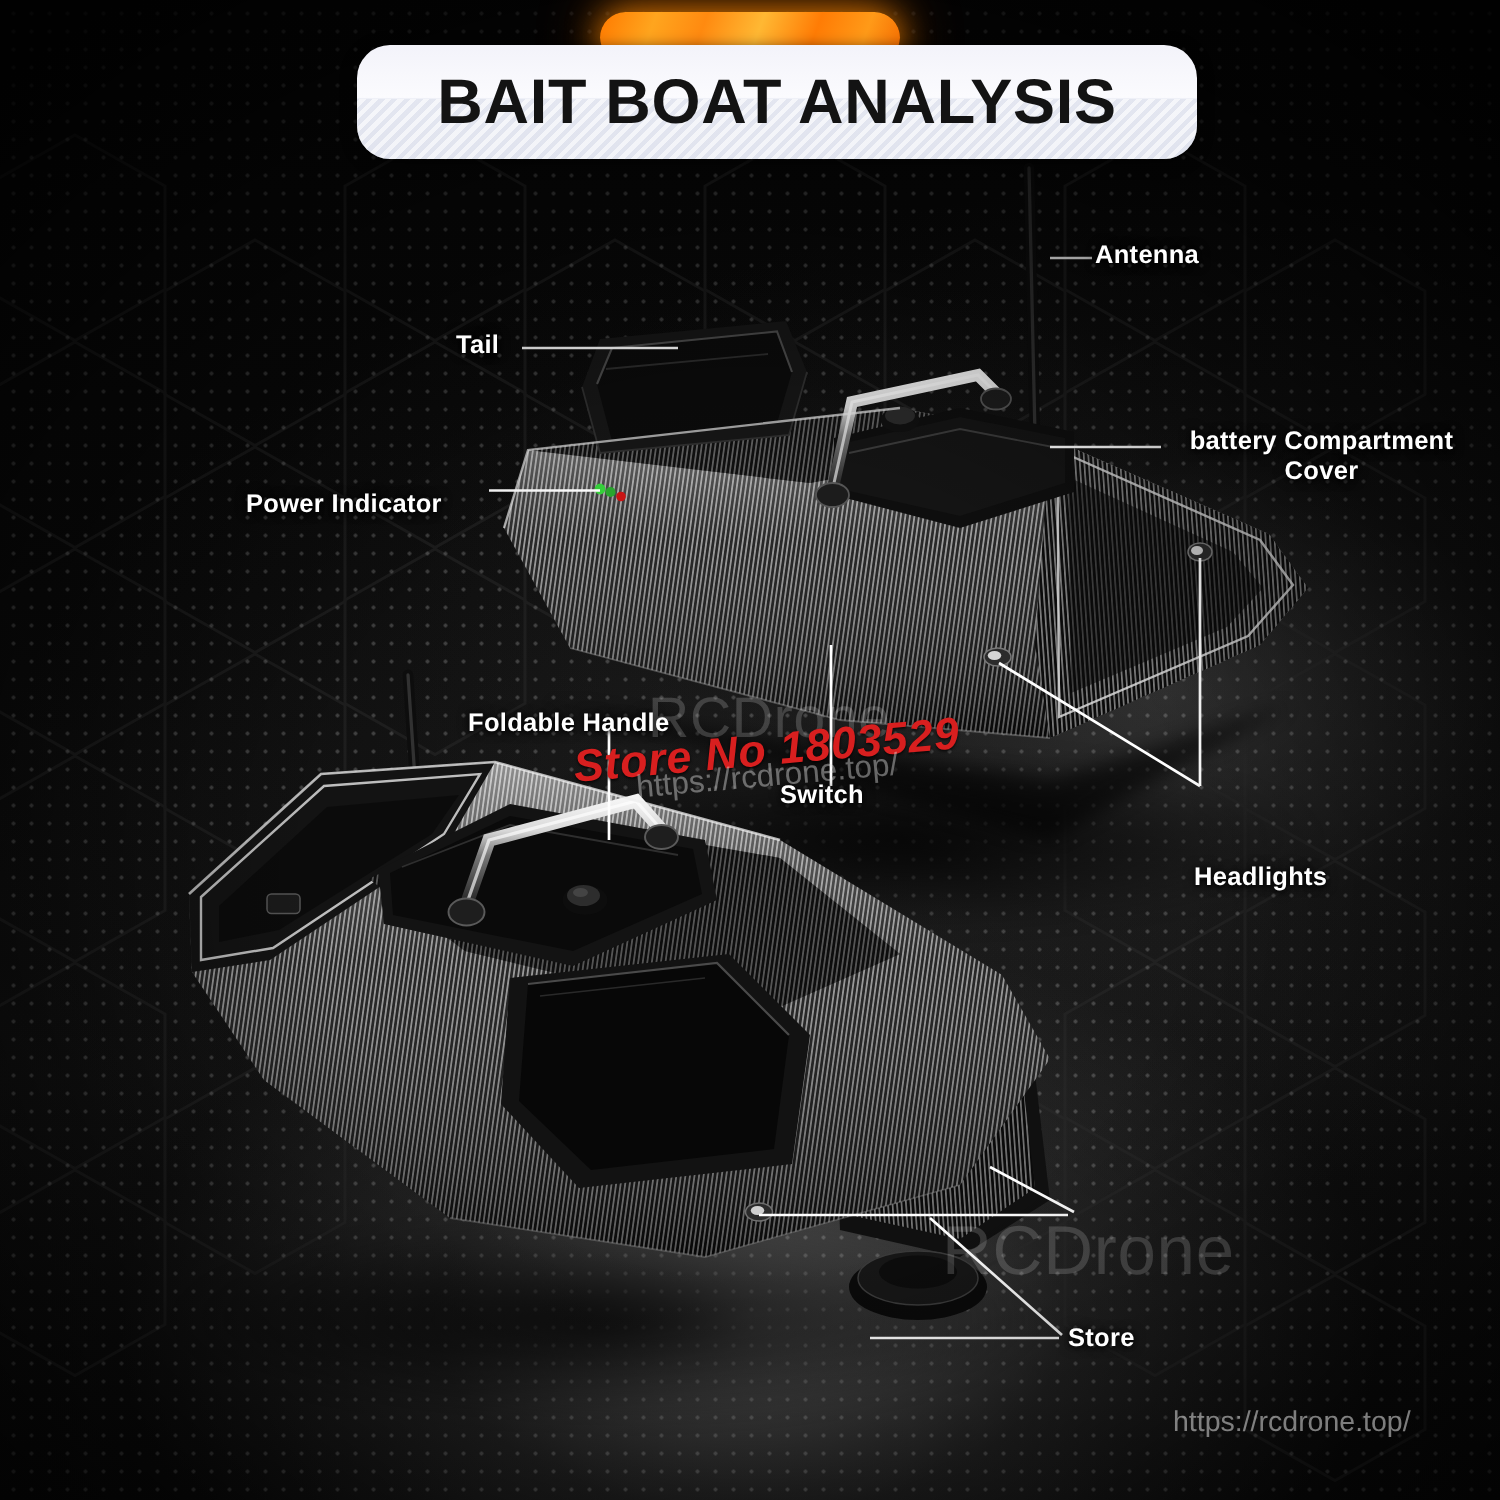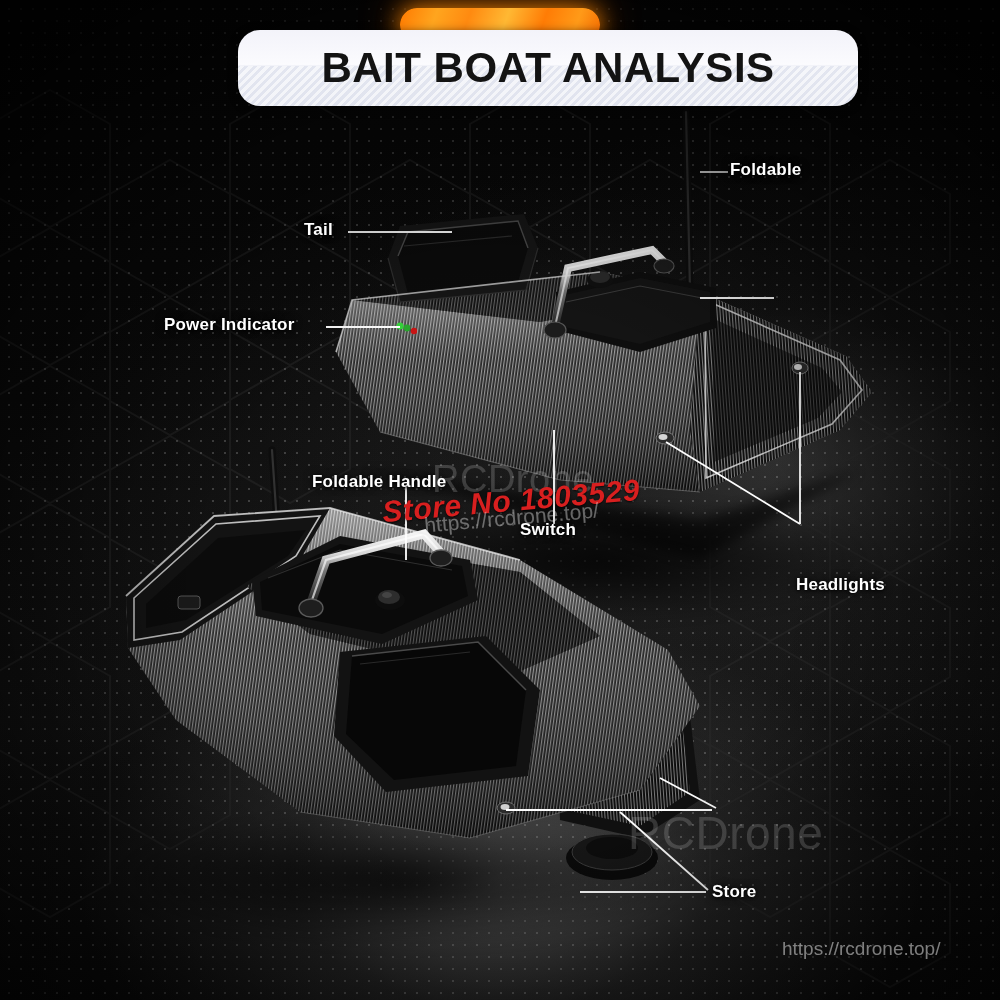--- a/index.html
+++ b/index.html
@@ -33,21 +33,21 @@
     background:radial-gradient(ellipse 760px 700px at 50% 58%, rgba(0,0,0,0) 38%, rgba(0,0,0,.55) 78%, rgba(0,0,0,.88) 100%);
   }
 
   
   .title-tab{
     position:absolute;left:400px;top:8px;width:200px;height:34px;border-radius:17px;
     background:linear-gradient(110deg,#ff7a00 0%,#ffa51e 18%,#ff8a10 34%,#ffb833 52%,#ff7c05 70%,#ff9a18 86%,#f56a00 100%);
     box-shadow:0 0 22px rgba(255,140,0,.85),0 0 44px rgba(255,110,0,.45);
   }
   .title-banner{
-    position:absolute;left:238px;top:30px;width:620px;height:76px;border-radius:22px;
+    position:absolute;left:238px;top:30px;width:560px;height:76px;border-radius:22px;
     background:linear-gradient(180deg,#f3f3fa 0%,#fbfbfe 46%,#eef0f7 47%,#e9ebf3 100%);
     box-shadow:0 2px 10px rgba(0,0,0,.6);
     overflow:hidden;
   }
   .title-banner:after{
     content:"";position:absolute;left:0;right:0;top:47%;bottom:0;
     background-image:repeating-linear-gradient(-45deg, rgba(255,255,255,.85) 0 3px, rgba(214,218,232,.9) 3px 6px);
     opacity:.5;
   }
   .title-text{
@@ -315,26 +315,30 @@
     </g>
   </svg>
 
   <div class="bg-vignette"></div>
 
   <div class="title-tab"></div>
   <div class="title-banner">
     <div class="title-text">BAIT BOAT ANALYSIS</div>
   </div>
 
-  <div class="label" style="left:730px;top:160px;">Foldable</div>
+  <div class="label" style="left:730px;top:160px;">Antenna</div>
 
   <div class="label" style="left:304px;top:220px;">Tail</div>
 
-  <div class="label" style="left:164px;top:315px;">Power Indicator</div>
-
+  <div class="label" style="left:164px;top:326px;">Power Indicator</div>
+
+  <div class="label two-line" style="left:778px;top:284px;width:206px;">
+    <span>battery Compartment</span><br>
+    <span>Cover</span>
+  </div>
 
   <div class="label" style="left:312px;top:472px;">Foldable Handle</div>
 
   <div class="label" style="left:520px;top:520px;">Switch</div>
 
   <div class="label" style="left:796px;top:528px;margin-top:47px;">Headlights</div>
 
 
   <div class="label" style="left:712px;top:882px;">Store</div>
 

